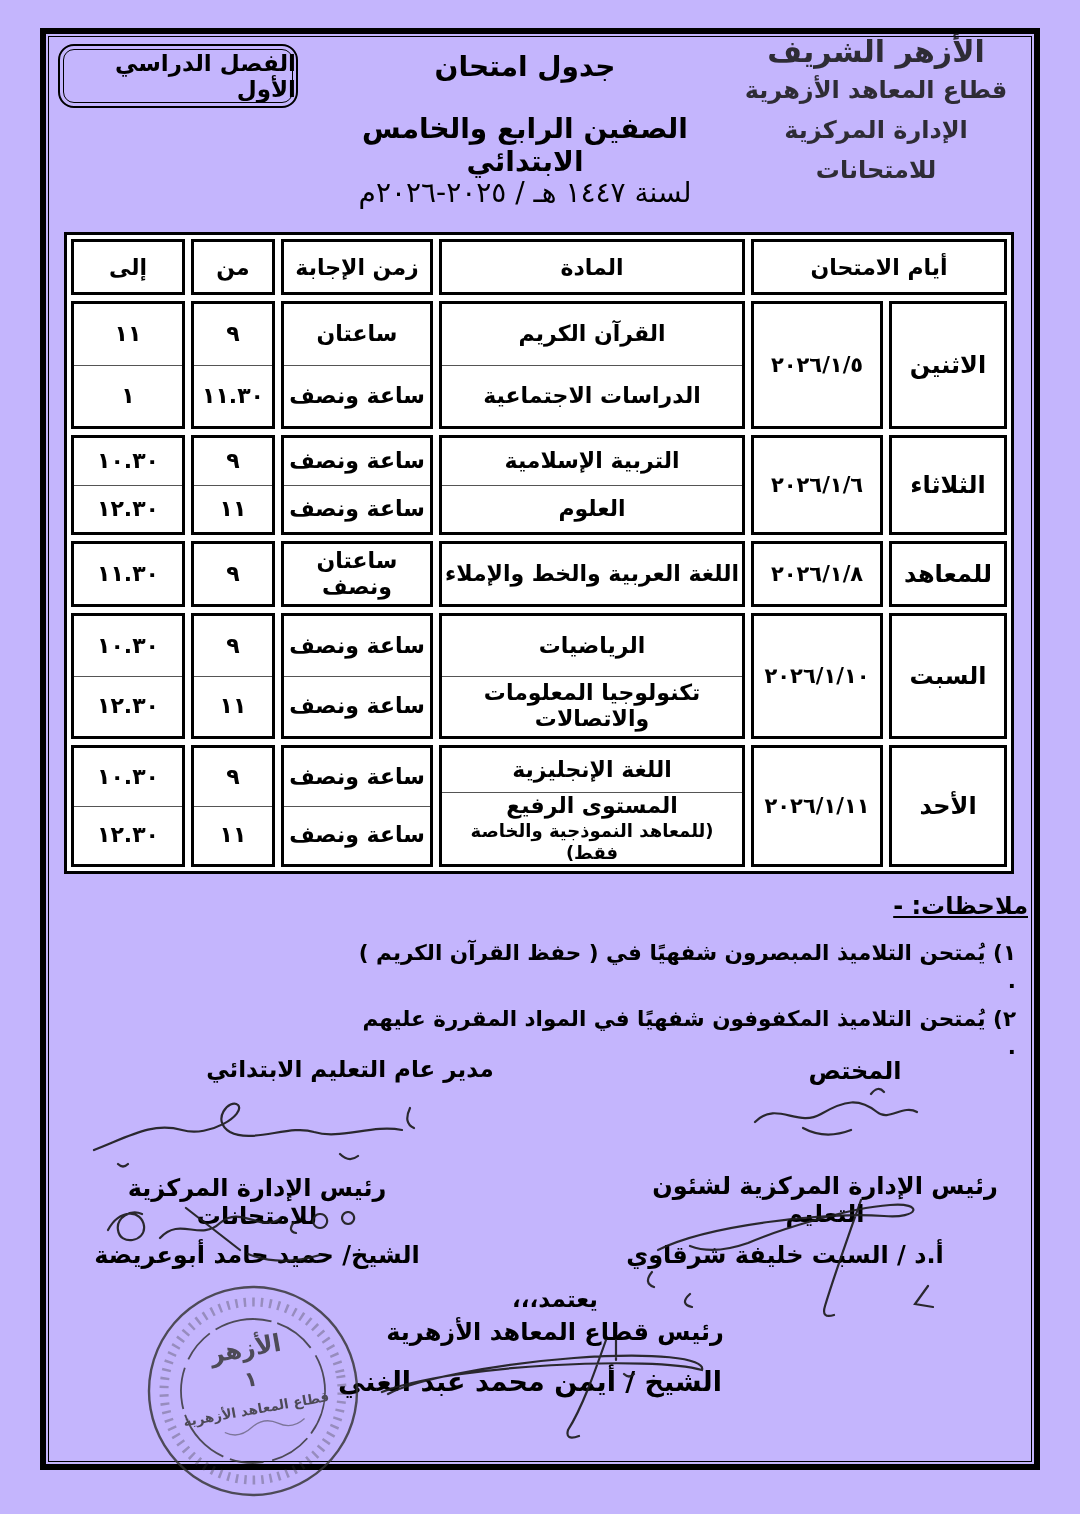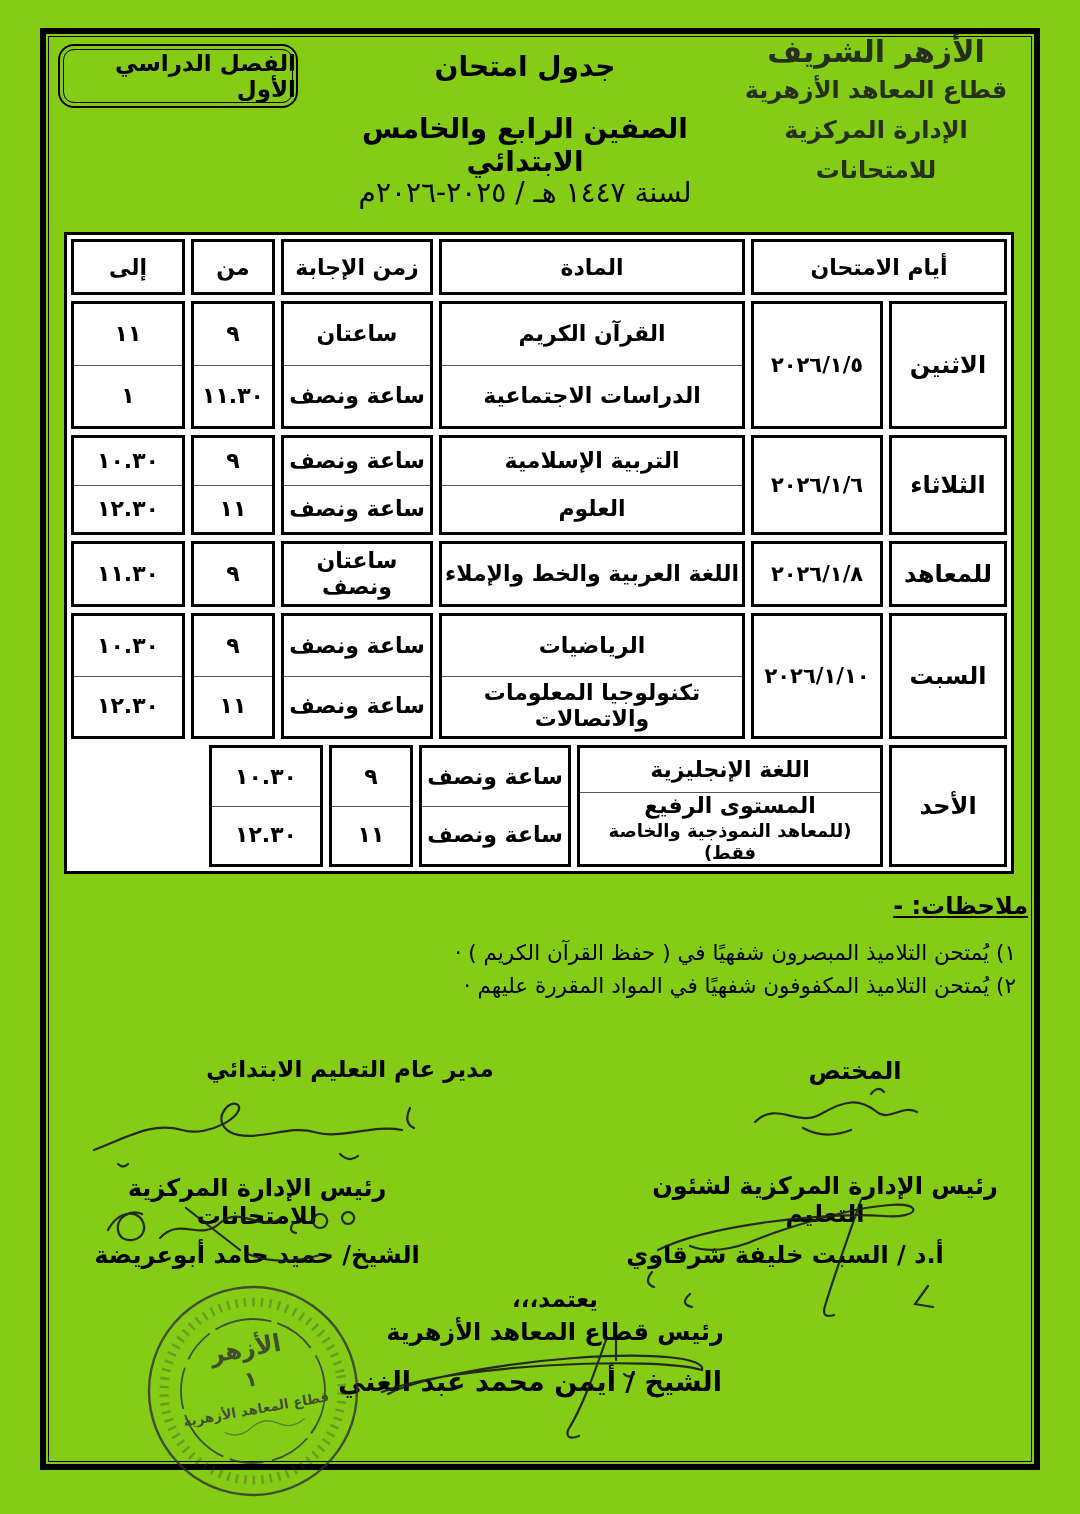--- a/index.html
+++ b/index.html
@@ -1,16 +1,16 @@
 <!DOCTYPE html>
 <html dir="rtl" lang="ar"><head>
 <meta charset="utf-8">
 <style>
   html,body{margin:0;padding:0;background:#ffffff;}
-  .page{position:relative;width:1080px;height:1514px;background:#84cc16;overflow:hidden;
+  .page{position:relative;width:1080px;height:1514px;background:#c4b5fd;overflow:hidden;
         font-family:"DejaVu Sans", sans-serif;color:#000;}
   .frame{position:absolute;left:40px;top:28px;width:1000px;height:1442px;border:6px solid #000;box-sizing:border-box;}
   .frame::after{content:"";position:absolute;inset:2px;border:1px solid #000;}
 
   .semester-box{position:absolute;left:58px;top:44px;width:240px;height:64px;border:2.5px solid #000;
         border-radius:16px;display:flex;align-items:center;justify-content:center;
         font-weight:bold;font-size:23px;box-sizing:border-box;}
   .semester-box::after{content:"";position:absolute;inset:3px;border:1.2px solid #000;border-radius:11px;}
 
   .org{position:absolute;right:54px;top:34px;width:300px;text-align:center;font-weight:bold;
@@ -33,21 +33,21 @@
   .thead .box{height:56px;font-size:22px;}
   .cell-day{font-size:24px;}
   .cell-date{font-size:21px;letter-spacing:.5px;}
   .stack{flex-direction:column;align-items:stretch;padding:0;}
   .sub{flex:1;display:flex;flex-direction:column;align-items:center;justify-content:center;font-size:22px;line-height:26px;}
   .stack .sub + .sub{border-top:1.8px solid #555;}
   .subj-note{font-size:18px;line-height:22px;margin-top:1px;}
 
   .notes{position:absolute;right:52px;top:892px;width:680px;text-align:right;}
   .notes-heading{font-size:24px;font-weight:bold;text-decoration:underline;margin-bottom:16px;}
-  .note-item{font-size:21.5px;font-weight:normal;line-height:33px;padding-right:12px;}
+  .note-item{font-size:21.5px;font-weight:bold;line-height:33px;padding-right:12px;}
 
   .sig-label{position:absolute;font-weight:bold;text-align:center;}
   .lab-specialist{left:770px;top:1057px;width:170px;font-size:24px;}
   .lab-dg{left:200px;top:1056px;width:300px;font-size:23px;}
   .lab-eduhead{left:625px;top:1172px;width:400px;font-size:24px;}
   .lab-eduname{left:620px;top:1241px;width:330px;font-size:24px;}
   .lab-examhead{left:82px;top:1174px;width:350px;font-size:24px;}
   .lab-examname{left:82px;top:1241px;width:350px;font-size:24px;}
   .lab-approve{left:465px;top:1286px;width:180px;font-size:23px;}
   .lab-sector{left:385px;top:1318px;width:340px;font-size:24px;}
@@ -157,20 +157,21 @@
           <div class="sub">٩</div>
           <div class="sub">١١</div>
         </div>
         <div class="box stack w-to">
           <div class="sub">١٠.٣٠</div>
           <div class="sub">١٢.٣٠</div>
         </div>
       </div>
       <div class="trow group" style="height: 122px;">
         <div class="box w-day cell-day">الأحد</div>
+        <div class="box w-date cell-date">٢٠٢٦/١/١١</div>
         <div class="box stack w-subj">
           <div class="sub">اللغة الإنجليزية</div>
           <div class="sub">
             <div class="line">المستوى الرفيع</div>
             <div class="subj-note">(للمعاهد النموذجية والخاصة فقط)</div>
           </div>
         </div>
         <div class="box stack w-dur">
           <div class="sub">ساعة ونصف</div>
           <div class="sub">ساعة ونصف</div>

